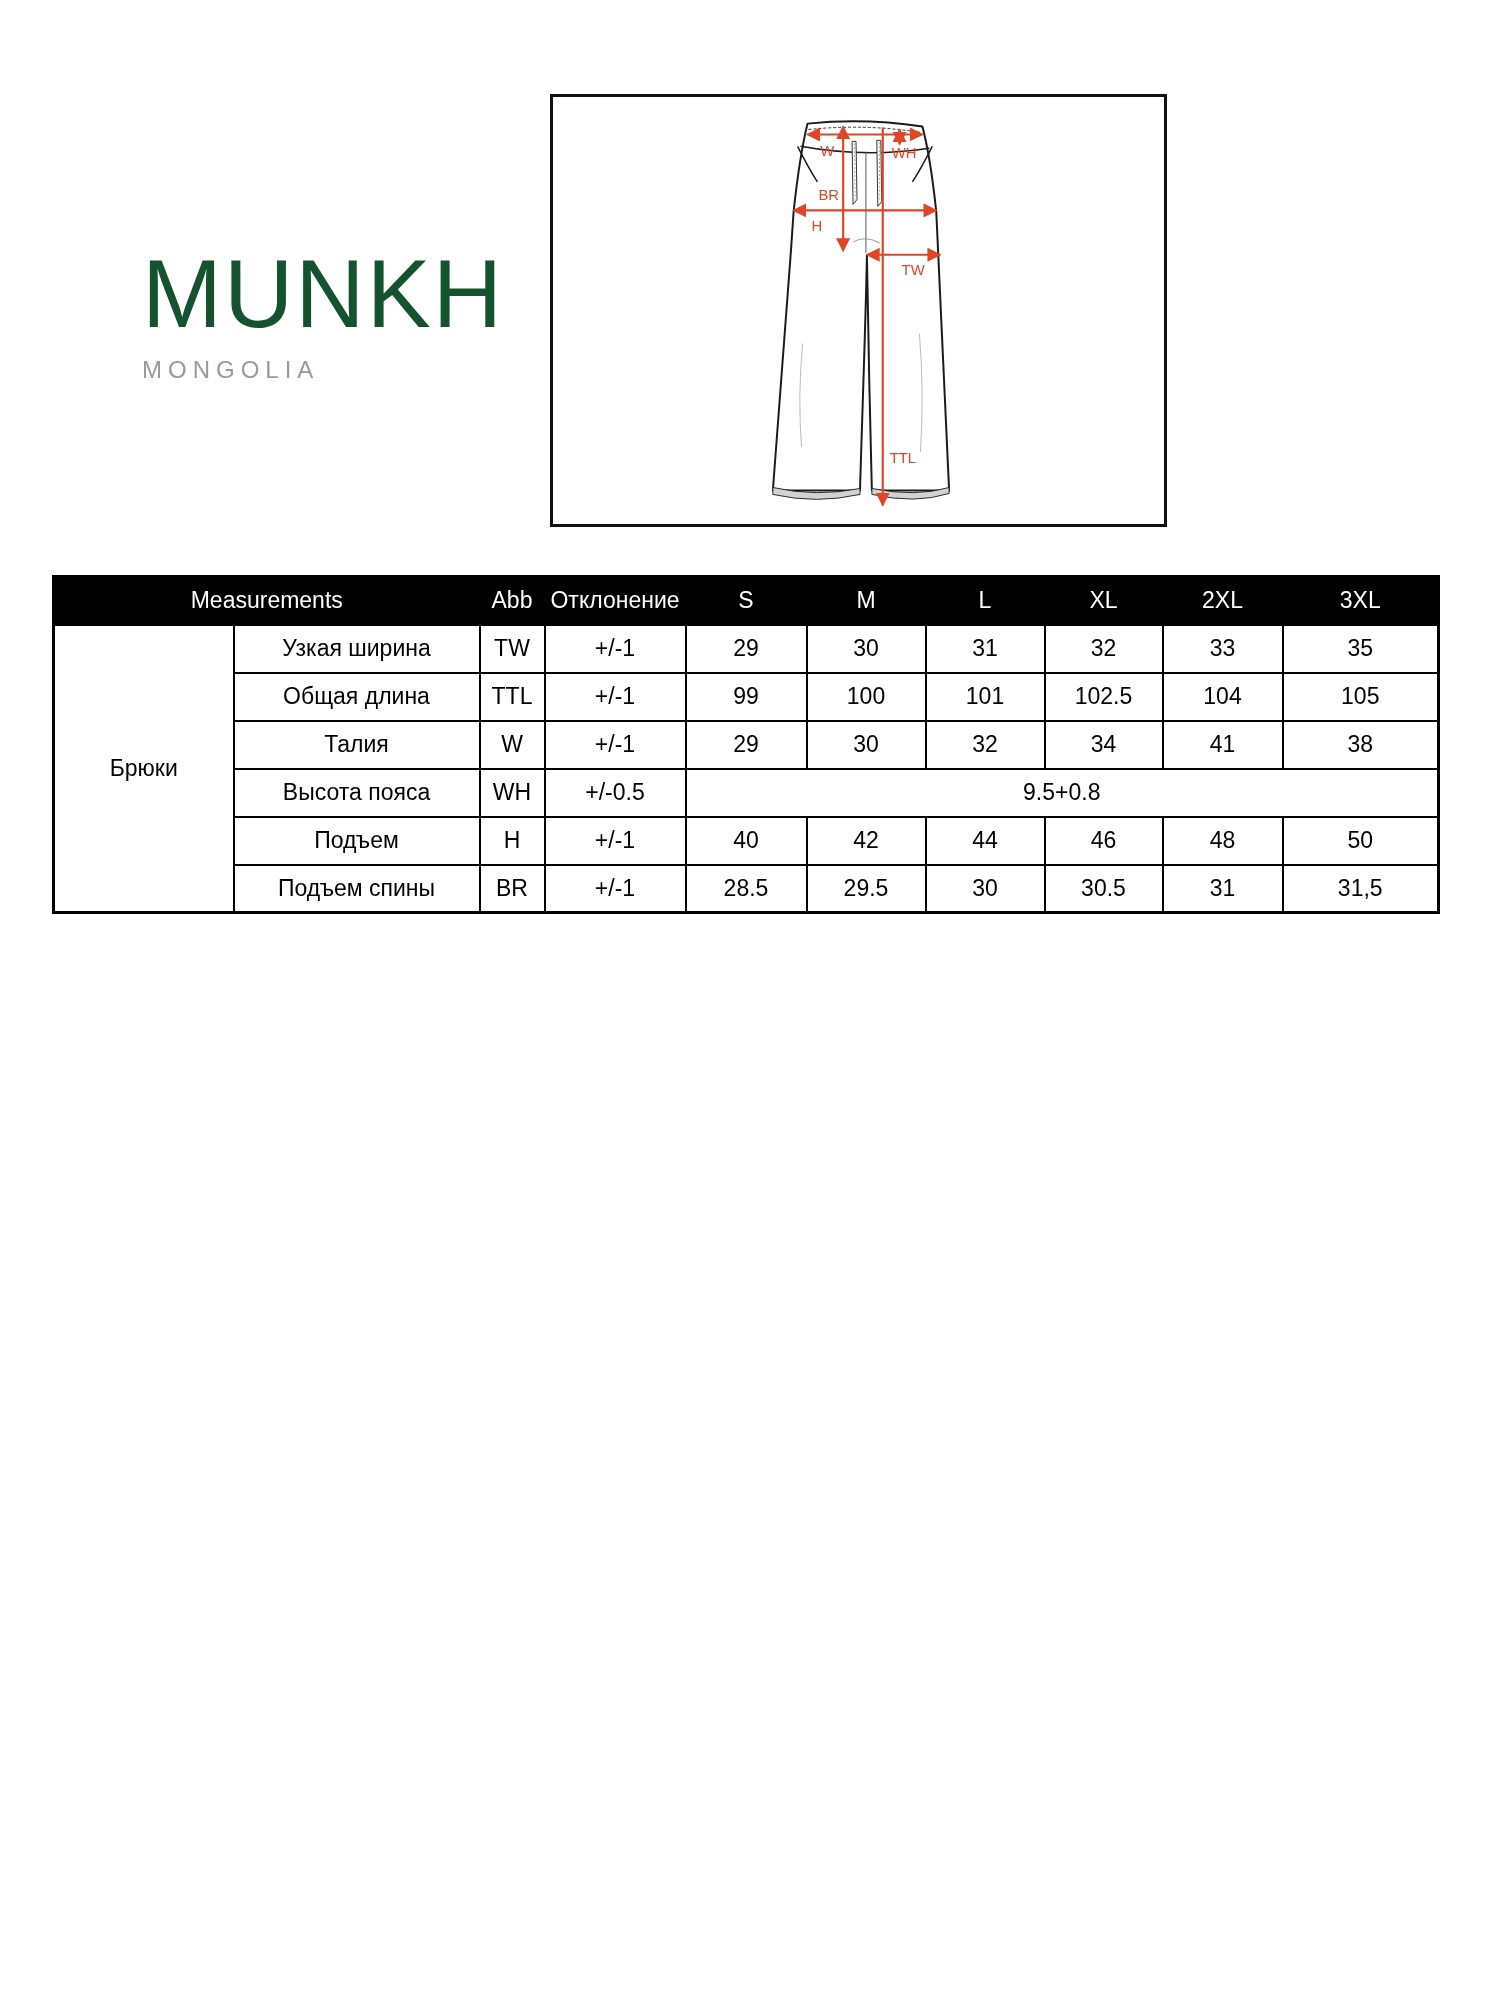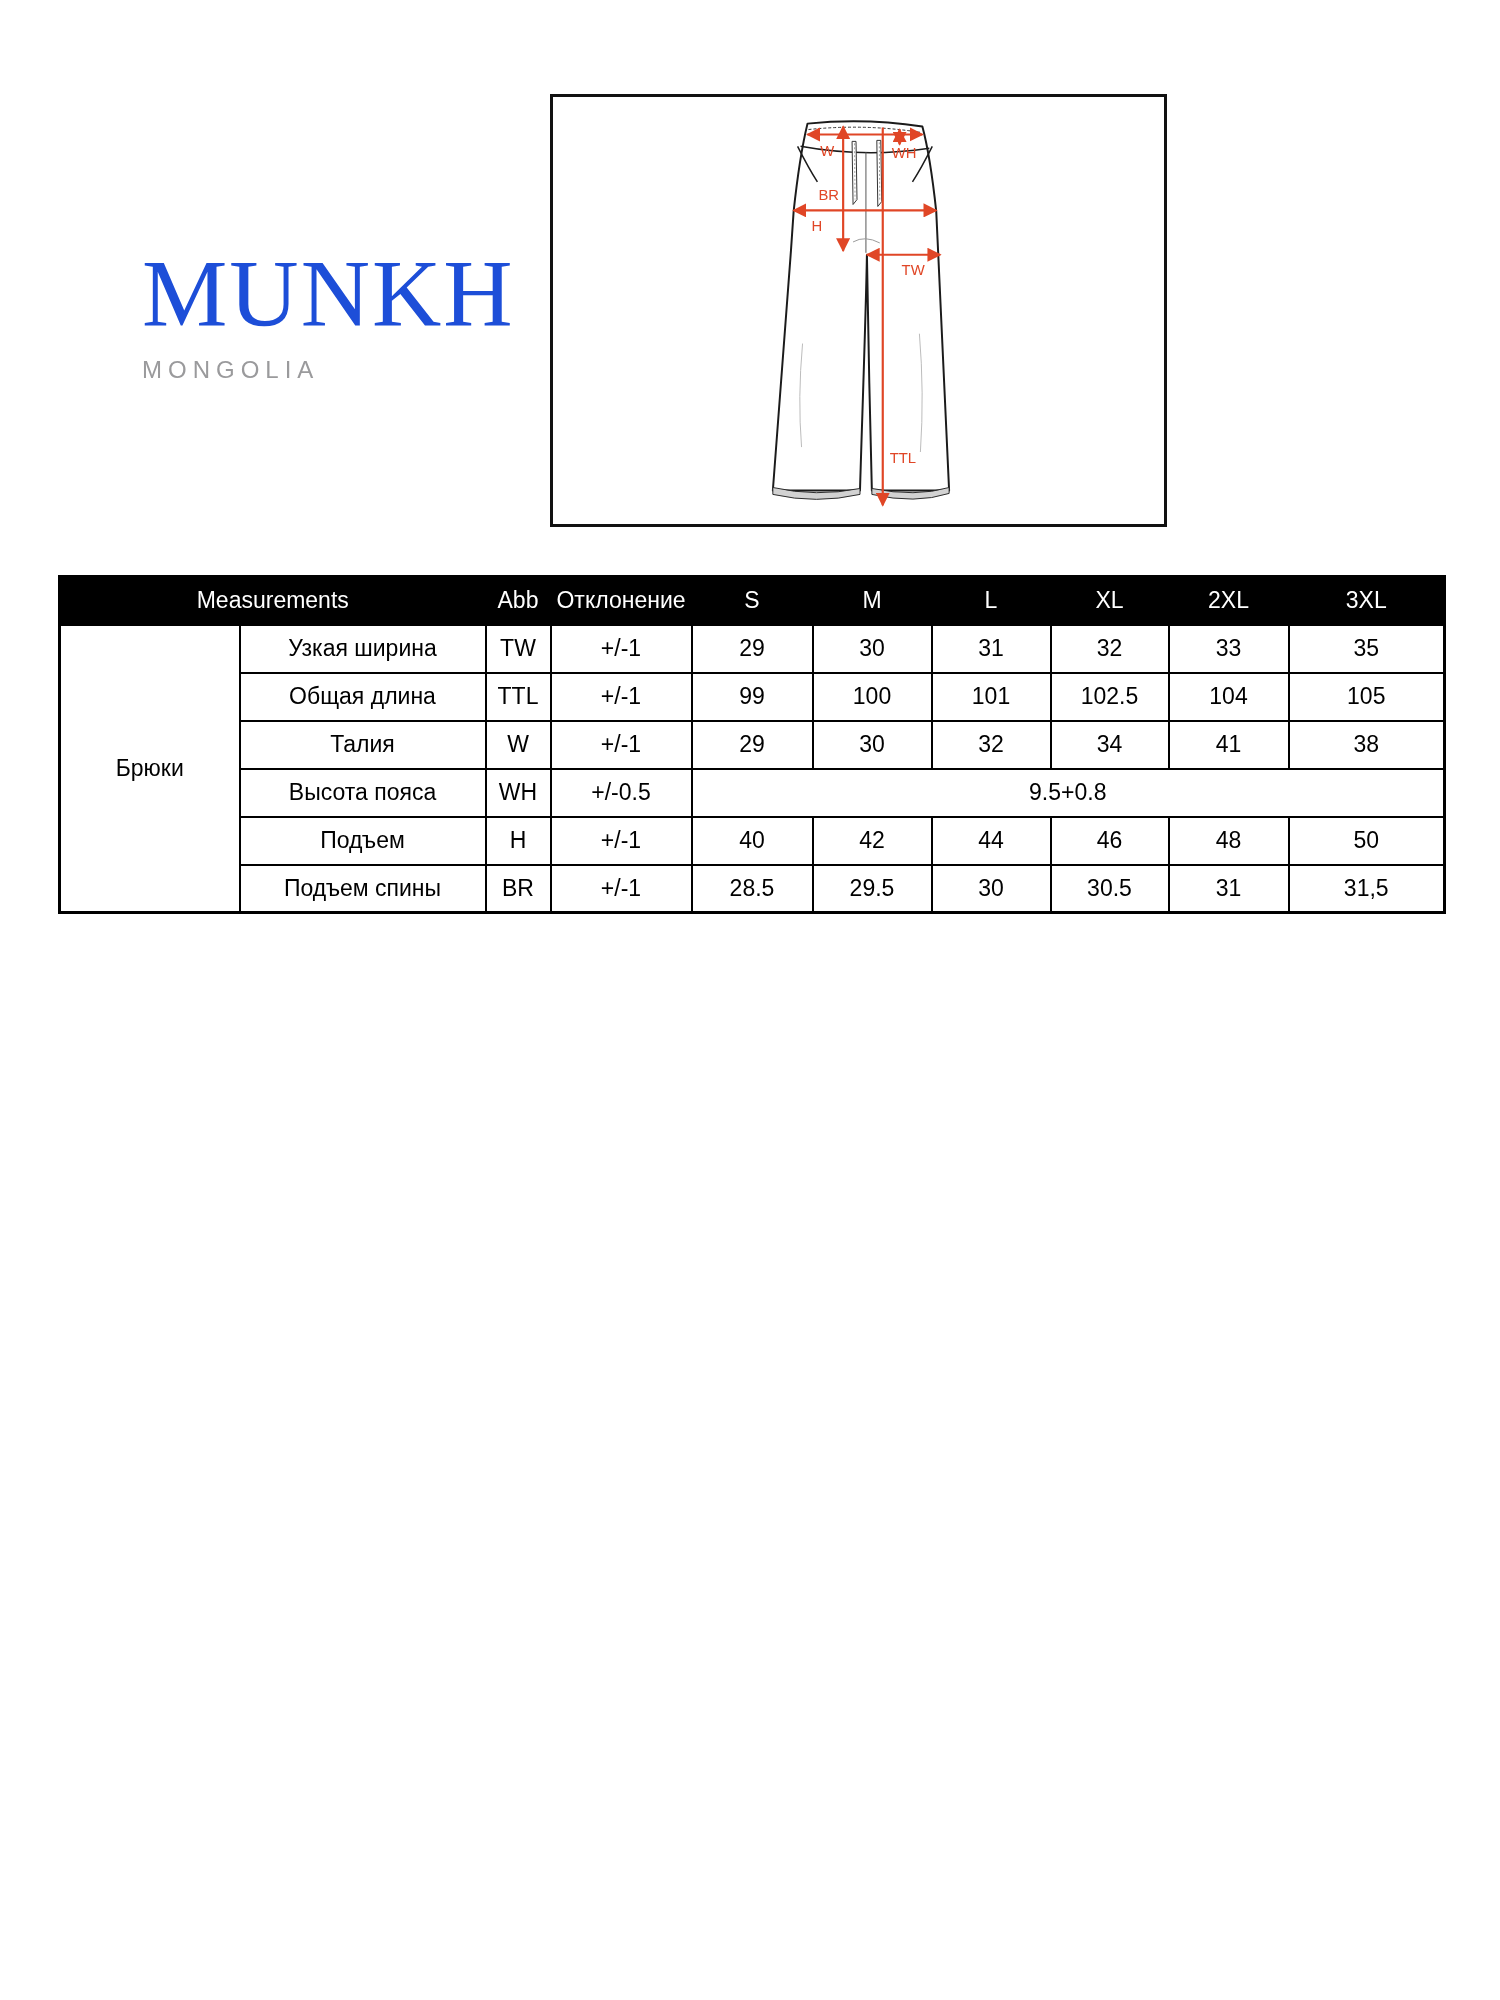--- a/index.html
+++ b/index.html
@@ -3,37 +3,37 @@
 <meta charset="utf-8">
 <style>
   html,body{margin:0;padding:0;}
   body{
     width:1500px;height:2000px;position:relative;background:#ffffff;
     font-family:"Liberation Sans", sans-serif;color:#000;
   }
   
   .logo-block{position:absolute;left:142px;top:246px;width:362px;}
   .logo-title{
-    font-size:96px;line-height:1;color:#1d4ed8;letter-spacing:2px;
-    white-space:nowrap;font-weight:400;font-family:Liberation Serif, serif;
+    font-size:96px;line-height:1;color:#14532d;letter-spacing:2px;
+    white-space:nowrap;font-weight:400;
   }
   .logo-sub{
     margin-top:14px;font-size:24px;letter-spacing:6px;
     color:#9a9a9c;white-space:nowrap;
   }
   
   .diagram-box{
     position:absolute;left:550px;top:94px;width:617px;height:433px;
     border:3px solid #111;box-sizing:border-box;background:#fff;
   }
   .diagram-box svg{position:absolute;left:0;top:0;width:100%;height:100%;}
   .diag-label{font-family:"Liberation Sans",sans-serif;font-size:15px;fill:#e04626;}
   
   table.size-table{
-    position:absolute;left:58px;top:575px;width:1385px;
+    position:absolute;left:52px;top:575px;width:1385px;
     border-collapse:collapse;table-layout:fixed;
     border:3px solid #000;
     font-size:23px;
   }
   table.size-table th, table.size-table td{
     border:2px solid #000;padding:0;text-align:center;vertical-align:middle;
     font-weight:400;overflow:hidden;white-space:nowrap;
   }
   table.size-table tr{height:48px;}
   tr.head th{background:#000;color:#fff;border-color:#000;}

